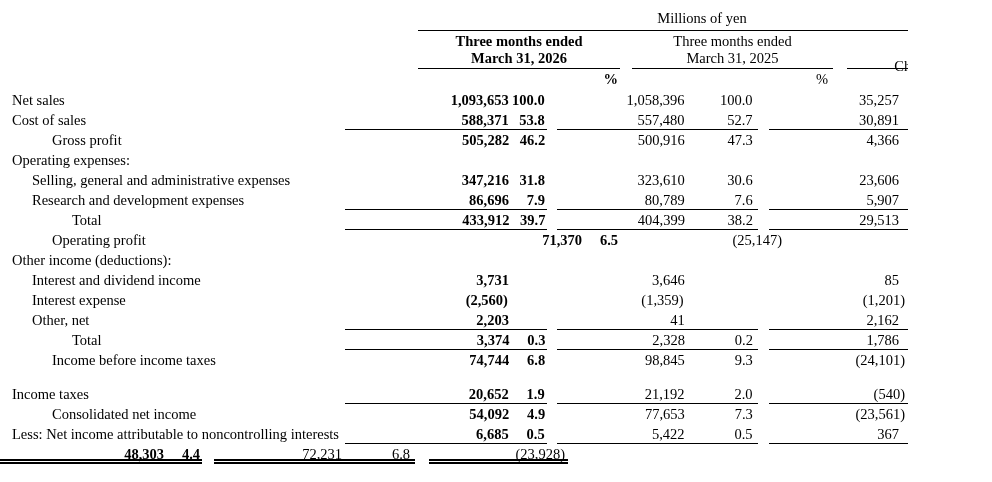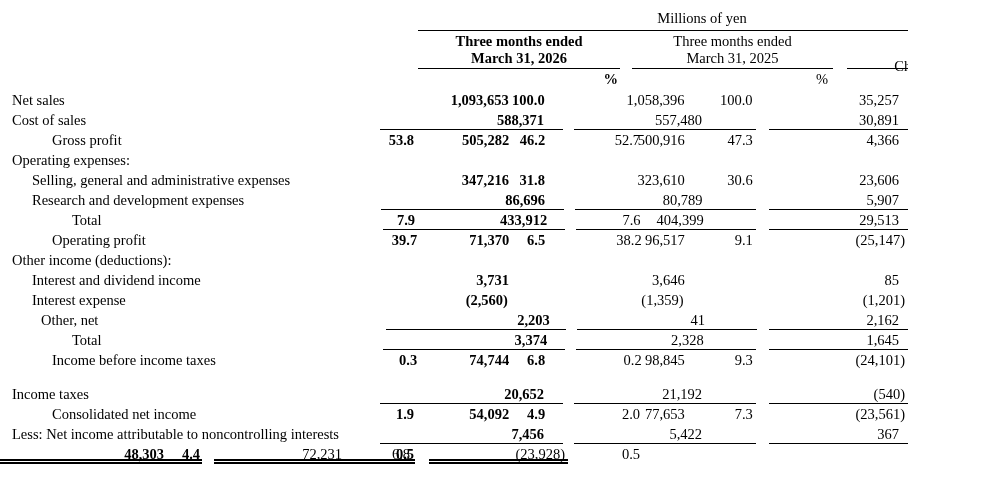--- a/index.html
+++ b/index.html
@@ -42,21 +42,21 @@
   .g2 { width: 201px; }
   .g3 { width: 139px; }
   .gapA { width: 12px; height: 20px; }
   .gapB { width: 14px; height: 20px; }
   .v26 { width: 166px; text-align: right; padding-right: 2px; font-weight: bold; }
   .p26 { width: 36px;  text-align: right; padding-right: 2px; font-weight: bold; }
   .v25 { width: 130px; text-align: right; padding-right: 2px; }
   .p25 { width: 71px;  text-align: right; padding-right: 5px; }
   .chg { width: 139px; text-align: right; padding-right: 9px; }
   .paren { padding-right: 3px; }
-  .rule-single { border-bottom: 1.5px solid #000; flex-direction: column; }
+  .rule-single { border-bottom: 1.5px solid #000; }
   .rule-double { border-bottom: 5px double #000; }
   .spacer-row { height: 14px; }
 </style>
 </head>
 <body>
 
 <div class="page">
 
   <div class="head">
     <div class="abs caption">Millions of yen</div>
@@ -200,24 +200,20 @@
       </div>
     </div>
 
     <div class="row">
       <div class="cell lbl" style="padding-left: 52px;">Operating profit</div>
       <div class="grp g1">
         <div class="cell v26">71,370</div>
         <div class="cell p26">6.5</div>
       </div>
       <div class="gapA"></div>
-      <div class="grp g2">
-        <div class="cell v25">96,517</div>
-        <div class="cell p25">9.1</div>
-      </div>
       <div class="gapB"></div>
       <div class="grp g3">
         <div class="cell chg paren">(25,147)</div>
       </div>
     </div>
 
     <div class="row">
       <div class="cell lbl" style="padding-left: 12px;">Other income (deductions):</div>
       <div class="grp g1">
         <div class="cell v26"></div>
@@ -262,21 +258,21 @@
         <div class="cell v25 paren">(1,359)</div>
         <div class="cell p25"></div>
       </div>
       <div class="gapB"></div>
       <div class="grp g3">
         <div class="cell chg paren">(1,201)</div>
       </div>
     </div>
 
     <div class="row">
-      <div class="cell lbl" style="padding-left: 32px; margin-left: 9px;">Other, net</div>
+      <div class="cell lbl" style="padding-left: 32px;">Other, net</div>
       <div class="grp g1 rule-single">
         <div class="cell v26">2,203</div>
         <div class="cell p26"></div>
       </div>
       <div class="gapA"></div>
       <div class="grp g2 rule-single">
         <div class="cell v25">41</div>
         <div class="cell p25"></div>
       </div>
       <div class="gapB"></div>
@@ -291,21 +287,21 @@
         <div class="cell v26">3,374</div>
         <div class="cell p26">0.3</div>
       </div>
       <div class="gapA"></div>
       <div class="grp g2 rule-single">
         <div class="cell v25">2,328</div>
         <div class="cell p25">0.2</div>
       </div>
       <div class="gapB"></div>
       <div class="grp g3 rule-single">
-        <div class="cell chg">1,645</div>
+        <div class="cell chg">1,786</div>
       </div>
     </div>
 
     <div class="row">
       <div class="cell lbl" style="padding-left: 52px;">Income before income taxes</div>
       <div class="grp g1">
         <div class="cell v26">74,744</div>
         <div class="cell p26">6.8</div>
       </div>
       <div class="gapA"></div>
@@ -349,21 +345,21 @@
       </div>
       <div class="gapB"></div>
       <div class="grp g3">
         <div class="cell chg paren">(23,561)</div>
       </div>
     </div>
 
     <div class="row">
       <div class="cell lbl" style="padding-left: 12px;">Less: Net income attributable to noncontrolling interests</div>
       <div class="grp g1 rule-single">
-        <div class="cell v26">7,456</div>
+        <div class="cell v26">6,685</div>
         <div class="cell p26">0.5</div>
       </div>
       <div class="gapA"></div>
       <div class="grp g2 rule-single">
         <div class="cell v25">5,422</div>
         <div class="cell p25">0.5</div>
       </div>
       <div class="gapB"></div>
       <div class="grp g3 rule-single">
         <div class="cell chg">367</div>

